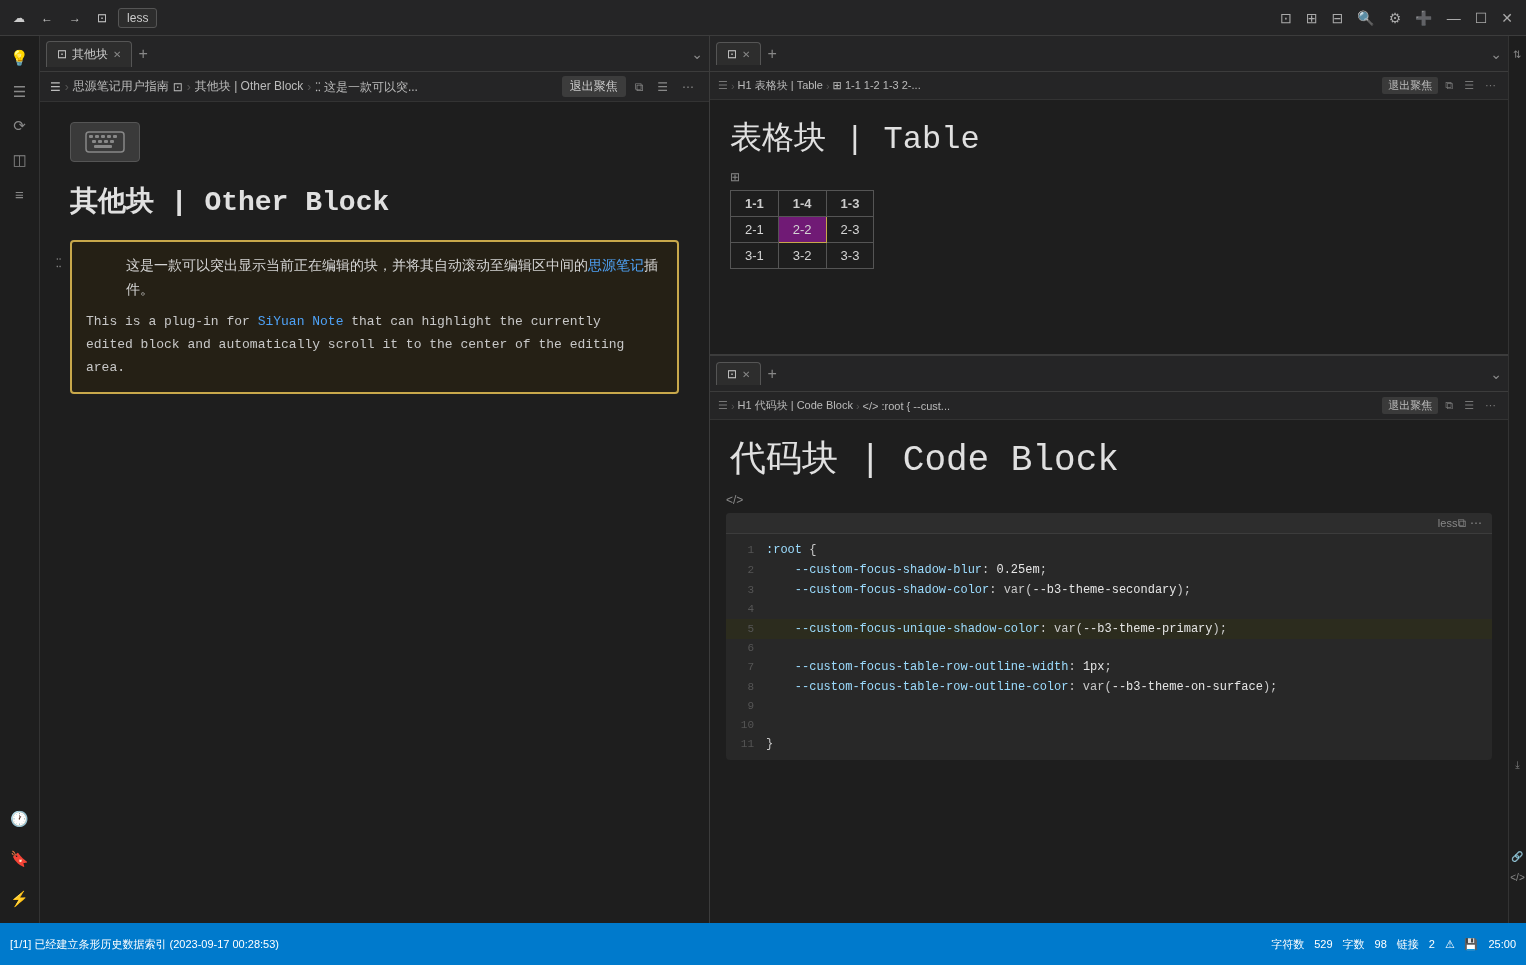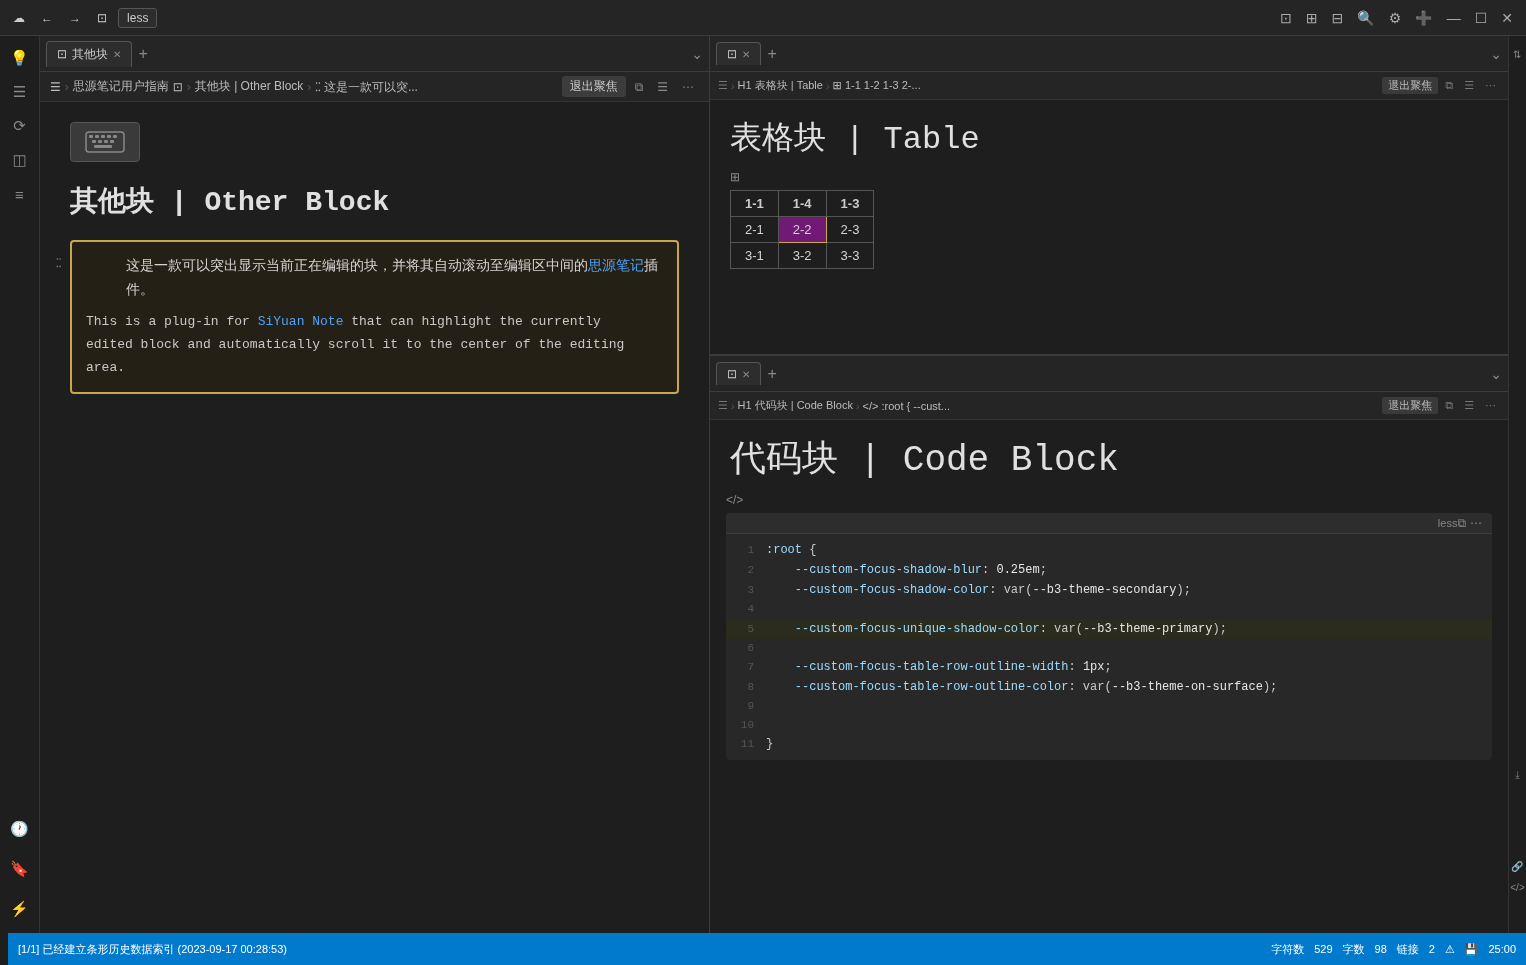--- a/index.html
+++ b/index.html
@@ -371,30 +371,29 @@
       background: #1e1e1e;
       border-left: 1px solid #333;
       display: flex;
       flex-direction: column;
       align-items: center;
       padding-top: 6px;
     }
 
     
     .status-bar {
-      height: 32px;
+      height: 42px;
       background: #007acc;
       display: flex;
       align-items: center;
       padding: 0 10px;
       font-size: 11px;
       color: #fff;
       gap: 8px;
       flex-shrink: 0;
-      margin-left: 8px;
     }
     .status-bar-left { display: flex; align-items: center; gap: 4px; }
     .status-bar-right {
       margin-left: auto;
       display: flex;
       align-items: center;
       gap: 10px;
     }
 
     .right-breadcrumb {

